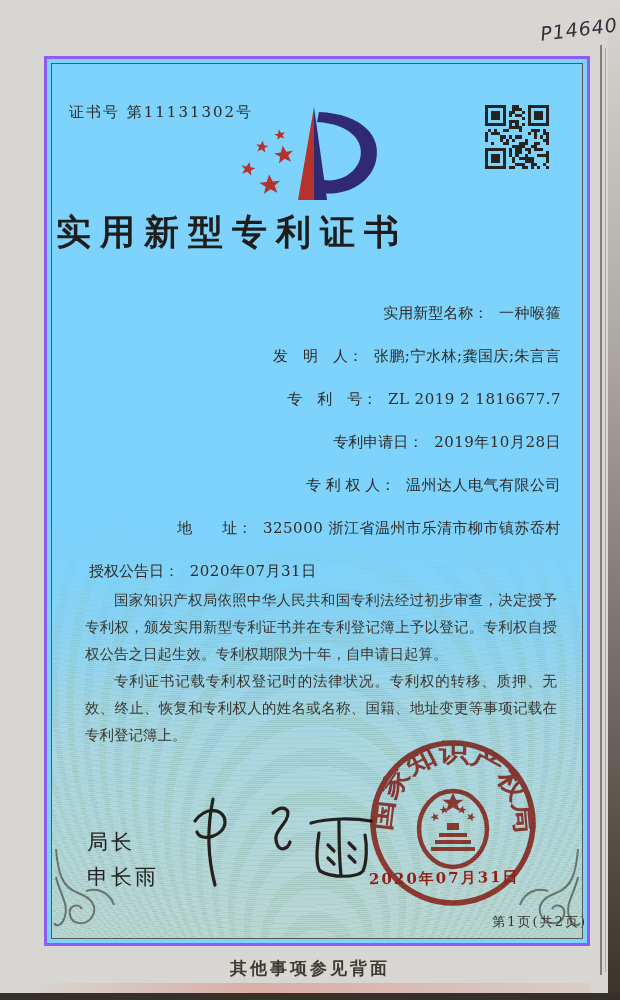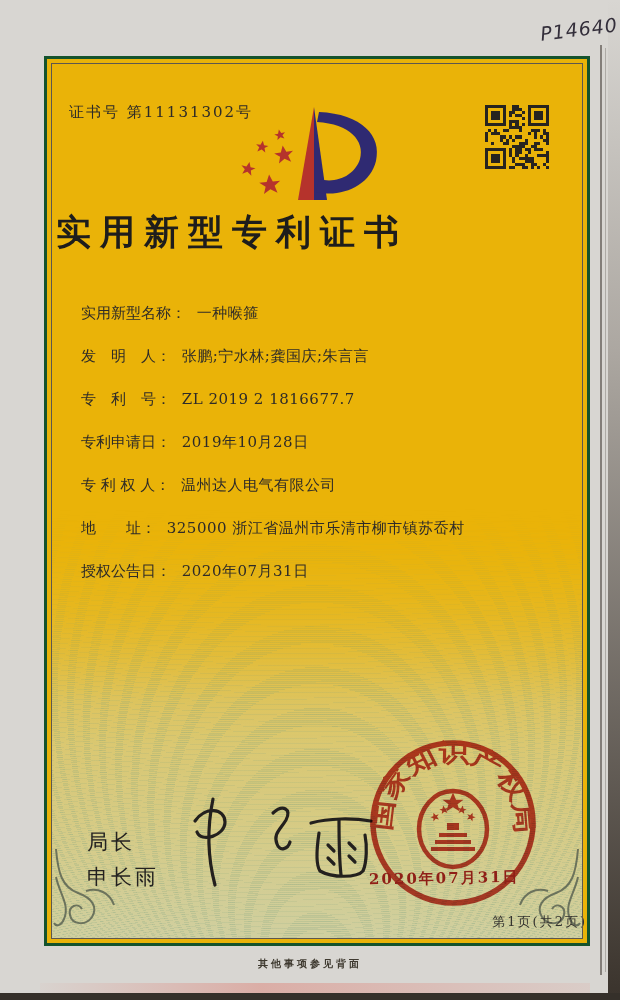--- a/index.html
+++ b/index.html
@@ -12,59 +12,59 @@
   .pink-strip{position:absolute;left:40px;right:30px;bottom:6px;height:11px;
     background:linear-gradient(to right,rgba(226,150,140,.05),rgba(221,140,130,.55) 40%,rgba(226,150,140,.15));}
   .page-edge{position:absolute;top:45px;bottom:25px;left:600px;width:2px;background:rgba(45,38,32,.5);}
   .page-edge2{position:absolute;top:48px;bottom:28px;left:605px;width:1px;background:rgba(45,38,32,.25);}
 
   
   .handnote{position:absolute;left:540px;top:18px;font-family:"DejaVu Sans",sans-serif;
     font-style:italic;font-size:19px;color:#332e3a;transform:rotate(-7deg);letter-spacing:1px;}
 
   
-  .cert{position:absolute;left:44px;top:56px;width:546px;height:890px;background:#eab308;
-    border:3px solid #14532d;box-sizing:border-box;}
+  .cert{position:absolute;left:44px;top:56px;width:546px;height:890px;background:#7dd3fc;
+    border:3px solid #8b5cf6;box-sizing:border-box;}
   .cert::after{content:"";position:absolute;inset:4px;border:1px solid #5d574f;pointer-events:none;}
   .guilloche{position:absolute;left:5px;right:5px;bottom:5px;height:430px;
     background:
       repeating-radial-gradient(ellipse 160% 55% at 50% 118%,rgba(110,155,125,.20) 0 1.5px,rgba(0,0,0,0) 1.5px 7px),
       repeating-radial-gradient(ellipse 150% 50% at 45% 125%,rgba(120,160,130,.14) 0 1.5px,rgba(0,0,0,0) 1.5px 9px),
       linear-gradient(to bottom,rgba(206,216,202,0),rgba(205,217,201,.55) 55%,rgba(201,214,198,.8));
     -webkit-mask-image:linear-gradient(to bottom,transparent,#000 45%);
             mask-image:linear-gradient(to bottom,transparent,#000 45%);}
 
   .cert-no{position:absolute;left:22px;top:44px;font-size:15px;letter-spacing:2px;color:#2c2a28;}
   .qr{position:absolute;left:438px;top:46px;width:64px;height:64px;}
   .logo{position:absolute;left:50%;top:44px;transform:translateX(-50%);}
   .title{position:absolute;left:0;top:150px;width:100%;font-size:35px;
     font-weight:700;letter-spacing:9px;text-indent:9px;color:#1e1d1c;}
 
   .fields{position:absolute;left:34px;right:26px;top:243px;font-size:15px;color:#2e2b28;}
-  .frow{height:22px;line-height:22px;margin-bottom:21px;white-space:nowrap;}
+  .frow{height:22px;line-height:22px;margin-bottom:21px;white-space:nowrap;text-align:right;}
   .frow .lab{display:inline-block;}
   .frow .val{display:inline-block;margin-left:6px;letter-spacing:.5px;}
-  .grant{display:flex;}
+  .grant{display:flex;margin-left:8px;}
   .pair2{margin-left:34px;}
 
   .paras{position:absolute;left:38px;right:30px;top:528px;font-size:14.5px;line-height:27px;
     color:#3a362f;font-weight:500;text-align:justify;}
   .paras p{margin:0;text-indent:2em;}
 
   .sig-labels{position:absolute;left:40px;top:766px;font-family:"DejaVu Sans",sans-serif;
     font-size:21px;font-weight:400;color:#242220;line-height:35px;letter-spacing:3px;}
   .sig-svg{position:absolute;left:122px;top:732px;}
 
   .seal{position:absolute;left:320px;top:678px;mix-blend-mode:multiply;opacity:.92;}
   .seal-date{position:absolute;left:322px;top:810px;font-size:15px;font-weight:700;
     color:#8f1f17;letter-spacing:2px;z-index:3;transform:rotate(-1deg);}
 
   .page-info{position:absolute;left:0;bottom:12px;width:100%;text-align:right;
     font-size:13px;color:#35332f;letter-spacing:2px;}
-  .back-note{position:absolute;left:0;top:957px;width:100%;text-align:center;font-size:10px;
+  .back-note{position:absolute;left:0;top:957px;width:100%;text-align:center;font-size:17px;
     font-weight:600;color:#3f3a30;letter-spacing:3px;}
 
   .flourish{position:absolute;bottom:12px;opacity:.75;}
   .flourish.fl-left{left:5px;}
   .flourish.fl-right{right:5px;transform:scaleX(-1);}
 </style>
 </head>
 <body>
 
 <div class="scan">
@@ -337,20 +337,24 @@
         <span class="val">325000 浙江省温州市乐清市柳市镇苏岙村</span>
       </div>
       <div class="frow grant">
         <span>
           <span class="lab">授权公告日：</span>
           <span class="val">2020年07月31日</span>
         </span>
       </div>
     </div>
 
+    <div class="paras">
+      <p>国家知识产权局依照中华人民共和国专利法经过初步审查，决定授予专利权，颁发实用新型专利证书并在专利登记簿上予以登记。专利权自授权公告之日起生效。专利权期限为十年，自申请日起算。</p>
+      <p>专利证书记载专利权登记时的法律状况。专利权的转移、质押、无效、终止、恢复和专利权人的姓名或名称、国籍、地址变更等事项记载在专利登记簿上。</p>
+    </div>
 
     <div class="sig-labels">
       <div>局长</div>
       <div>申长雨</div>
     </div>
 
     <svg class="sig-svg" width="215" height="105" viewBox="0 0 215 105">
       <g fill="none" stroke="#23201e" stroke-width="3.2" stroke-linecap="round" stroke-linejoin="round">
         <path d="M44,8 C39,32 37,60 46,94"></path>
         <path d="M26,30 C36,15 56,17 56,31 C56,45 32,52 28,41"></path>

